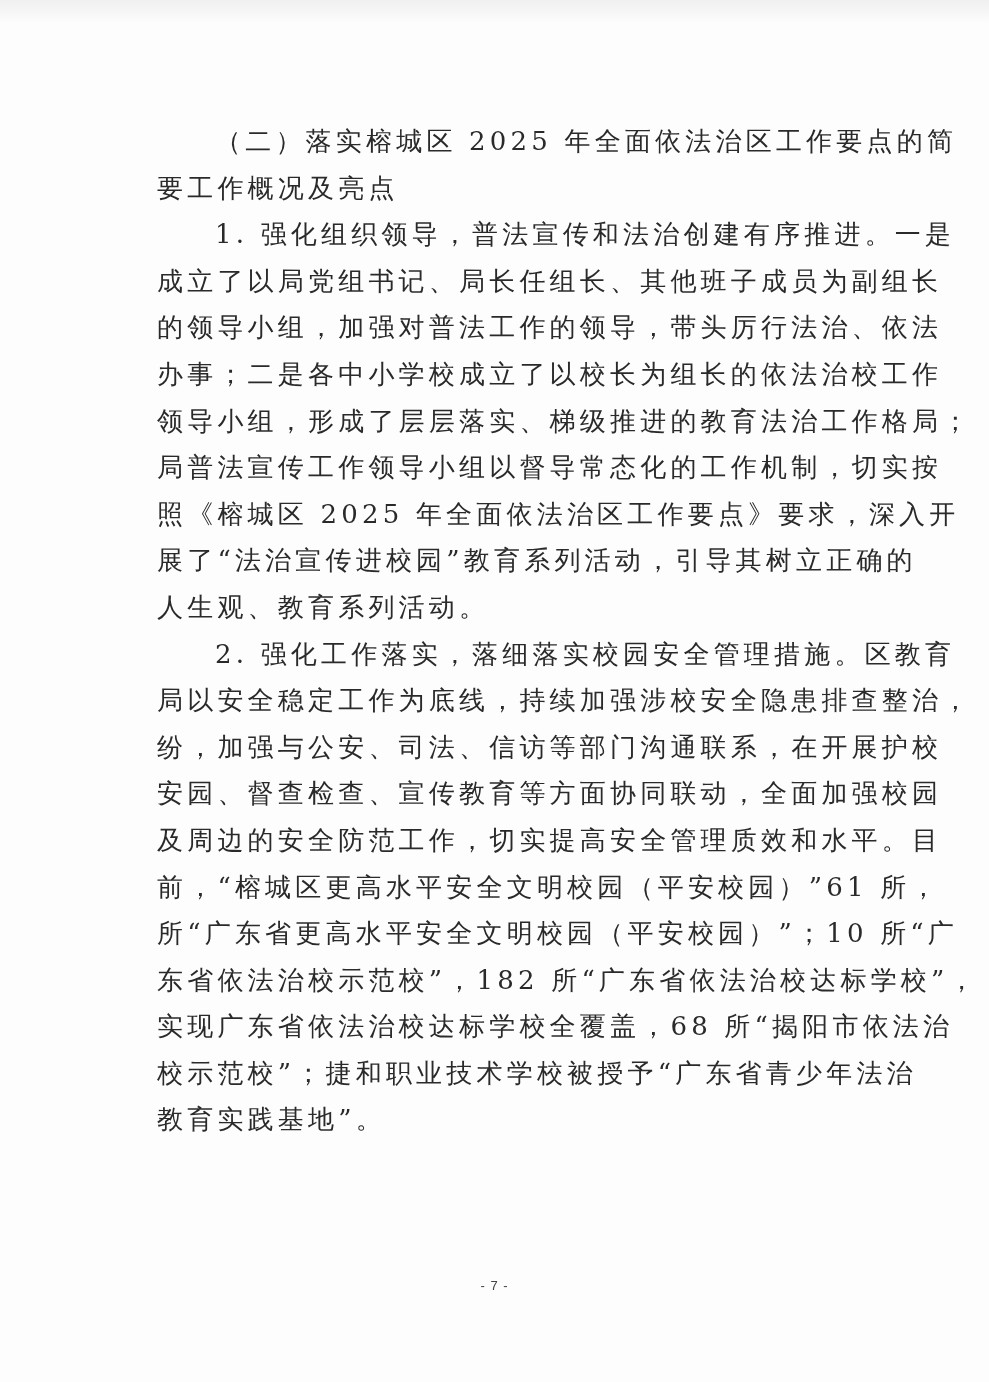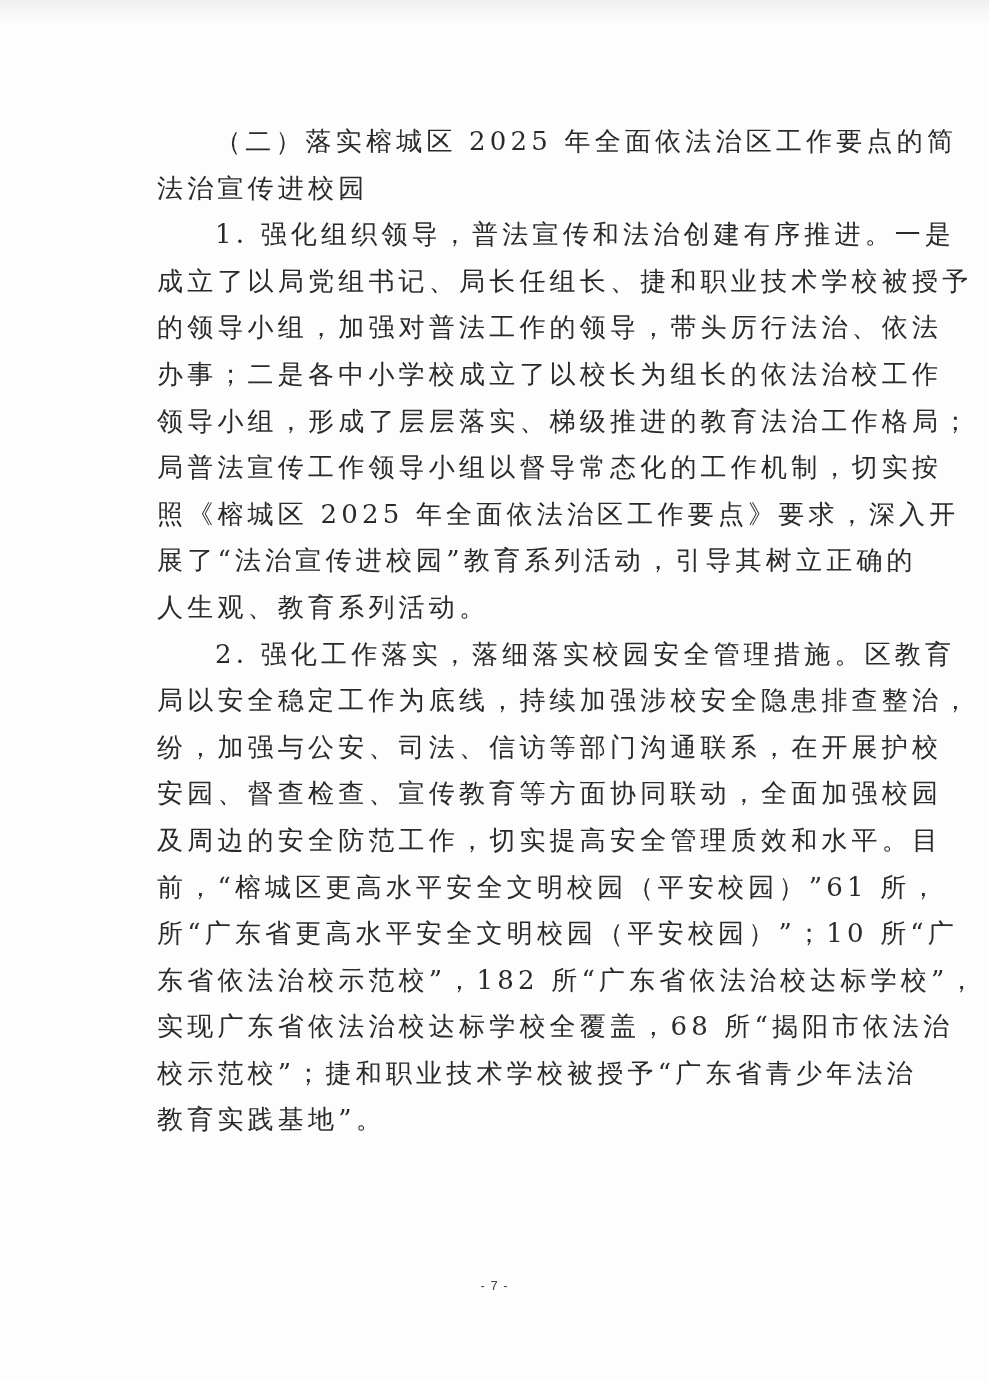--- a/index.html
+++ b/index.html
@@ -61,26 +61,26 @@
   </style>
 </head>
 <body>
 
 <div class="page">
   <div class="scan-noise"></div>
 
   <div class="content">
     <div>
       <div class="line indent">（二）落实榕城区 2025 年全面依法治区工作要点的简</div>
-      <div class="line last">法治宣传进校园</div>
+      <div class="line last">要工作概况及亮点</div>
     </div>
 
     <div>
       <div class="line indent">1. 强化组织领导，普法宣传和法治创建有序推进。一是</div>
-      <div class="line">成立了以局党组书记、局长任组长、捷和职业技术学校被授予</div>
+      <div class="line">成立了以局党组书记、局长任组长、其他班子成员为副组长</div>
       <div class="line">的领导小组，加强对普法工作的领导，带头厉行法治、依法</div>
       <div class="line">办事；二是各中小学校成立了以校长为组长的依法治校工作</div>
       <div class="line">领导小组，形成了层层落实、梯级推进的教育法治工作格局；</div>
       <div class="line">局普法宣传工作领导小组以督导常态化的工作机制，切实按</div>
       <div class="line">照《榕城区 2025 年全面依法治区工作要点》要求，深入开</div>
       <div class="line">展了“法治宣传进校园”教育系列活动，引导其树立正确的</div>
       <div class="line last">人生观、教育系列活动。</div>
     </div>
 
     <div>

